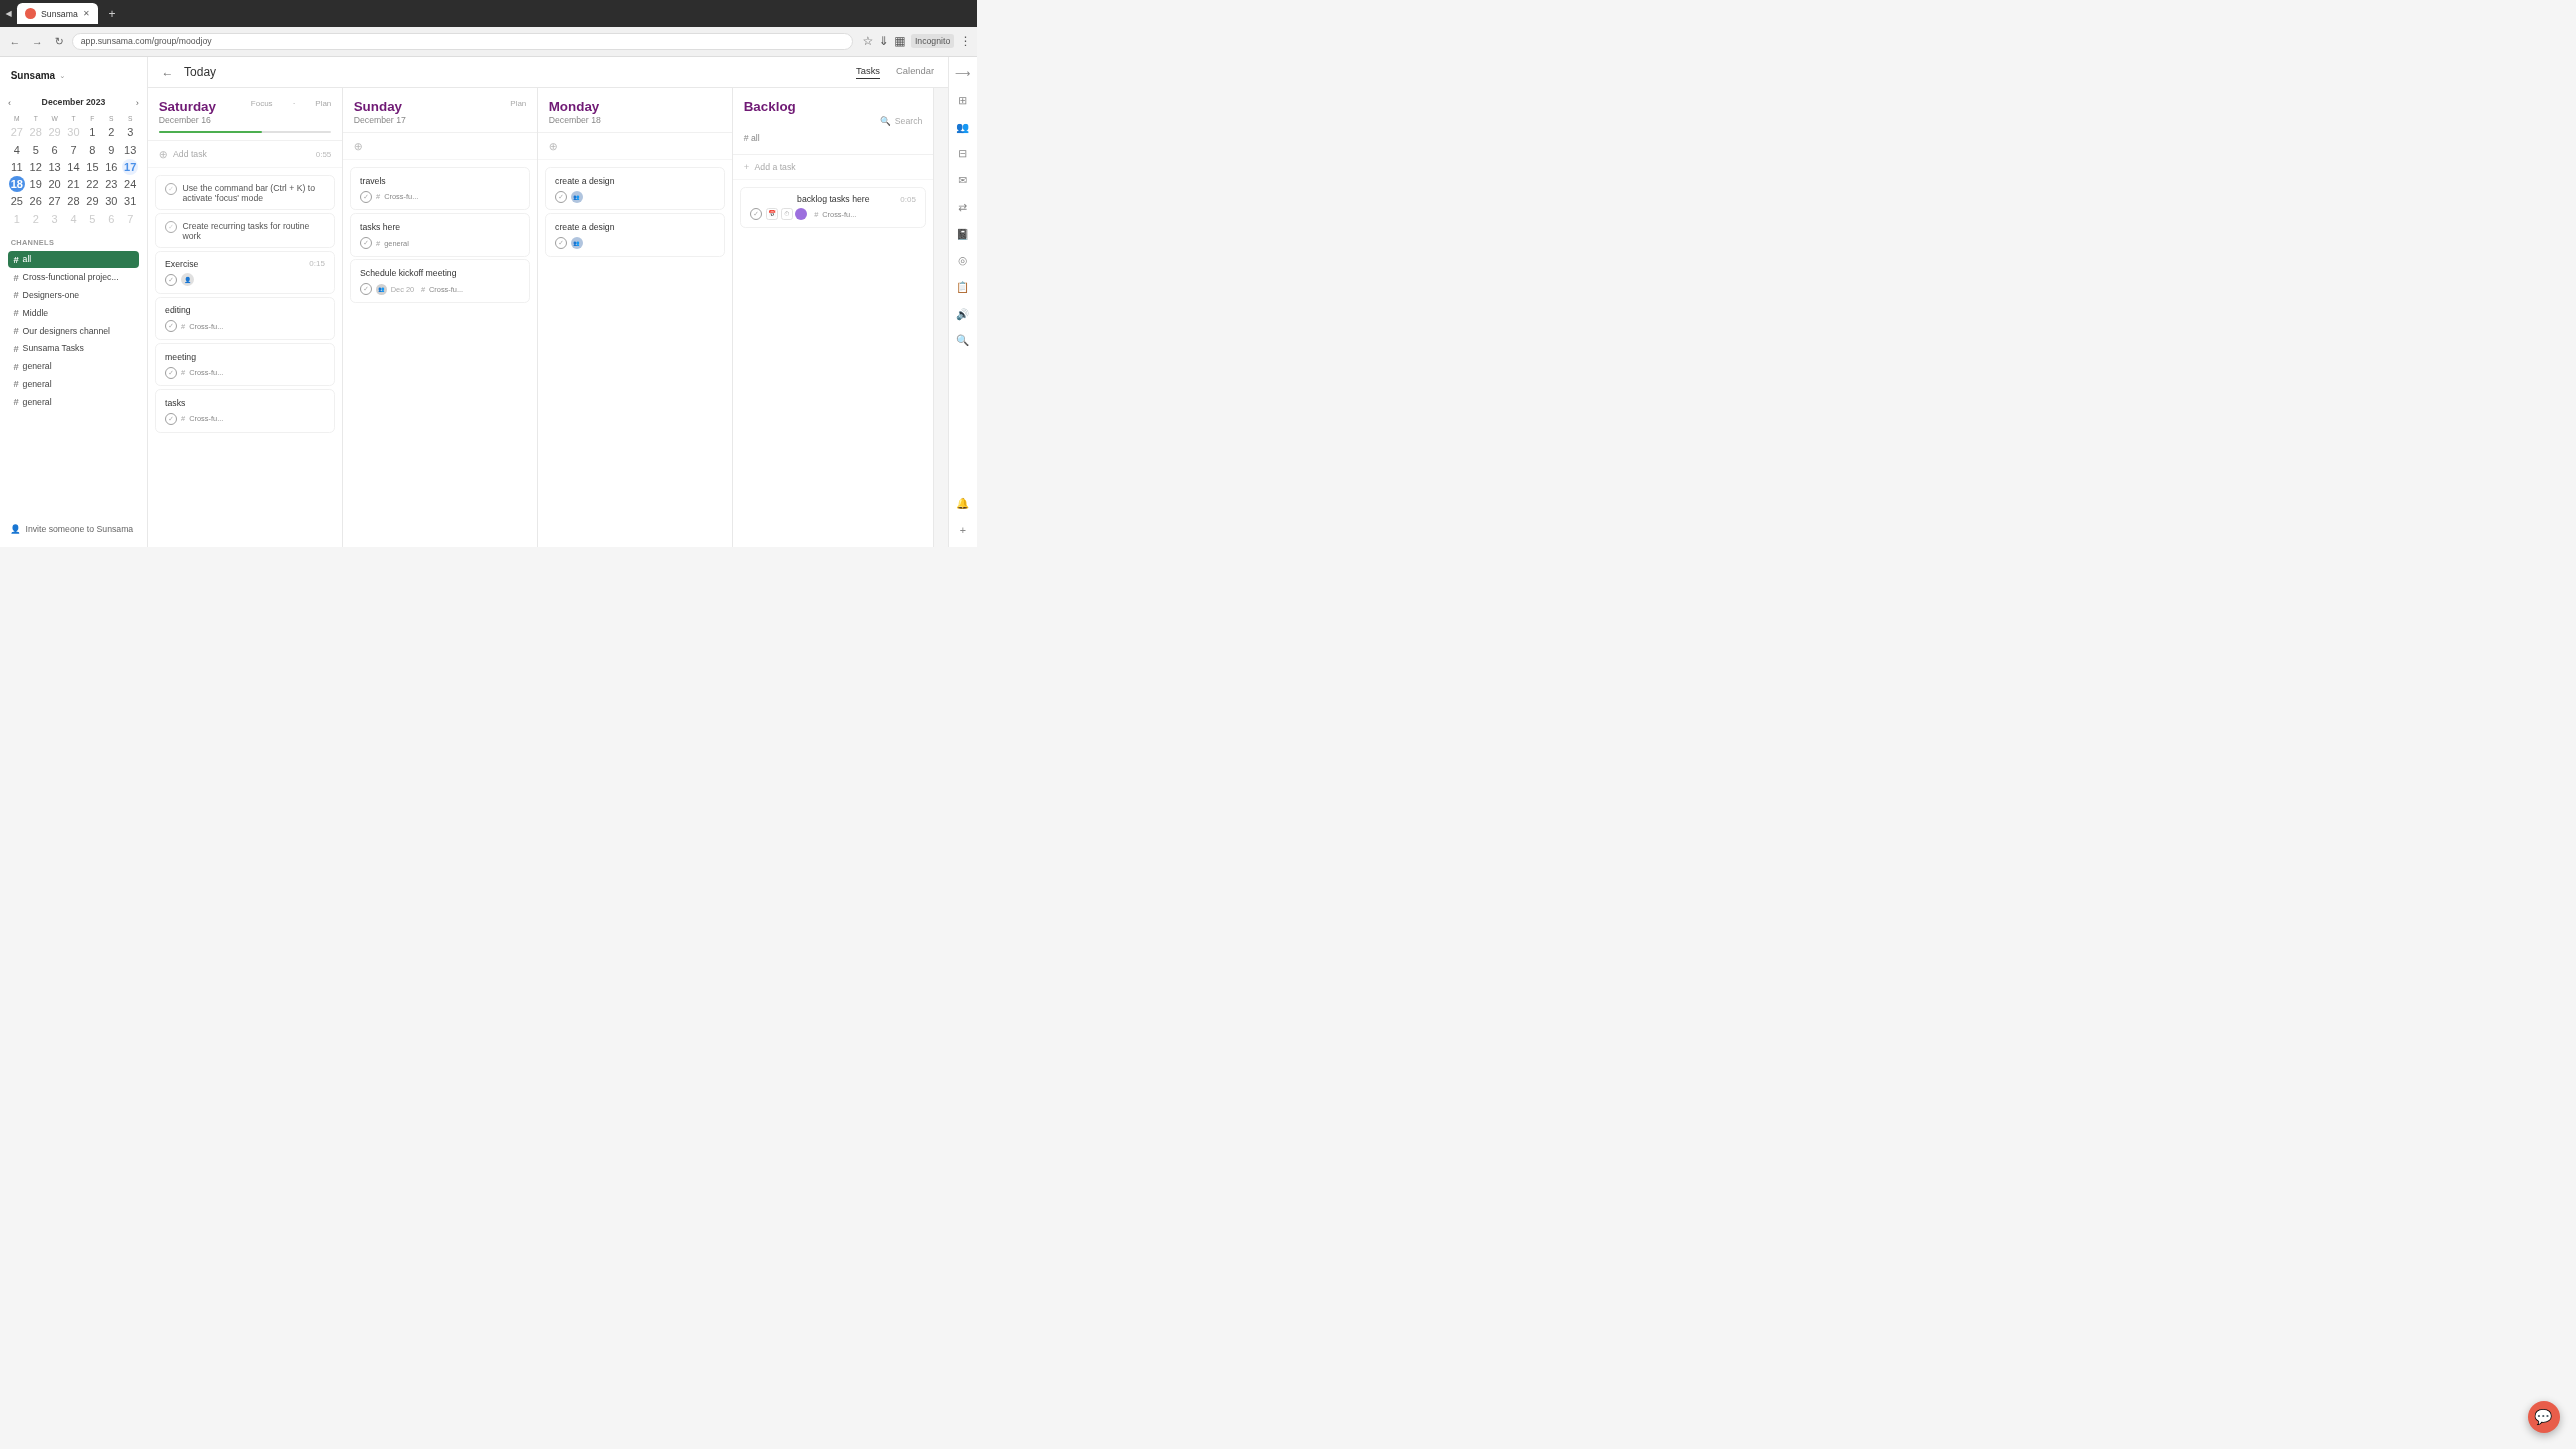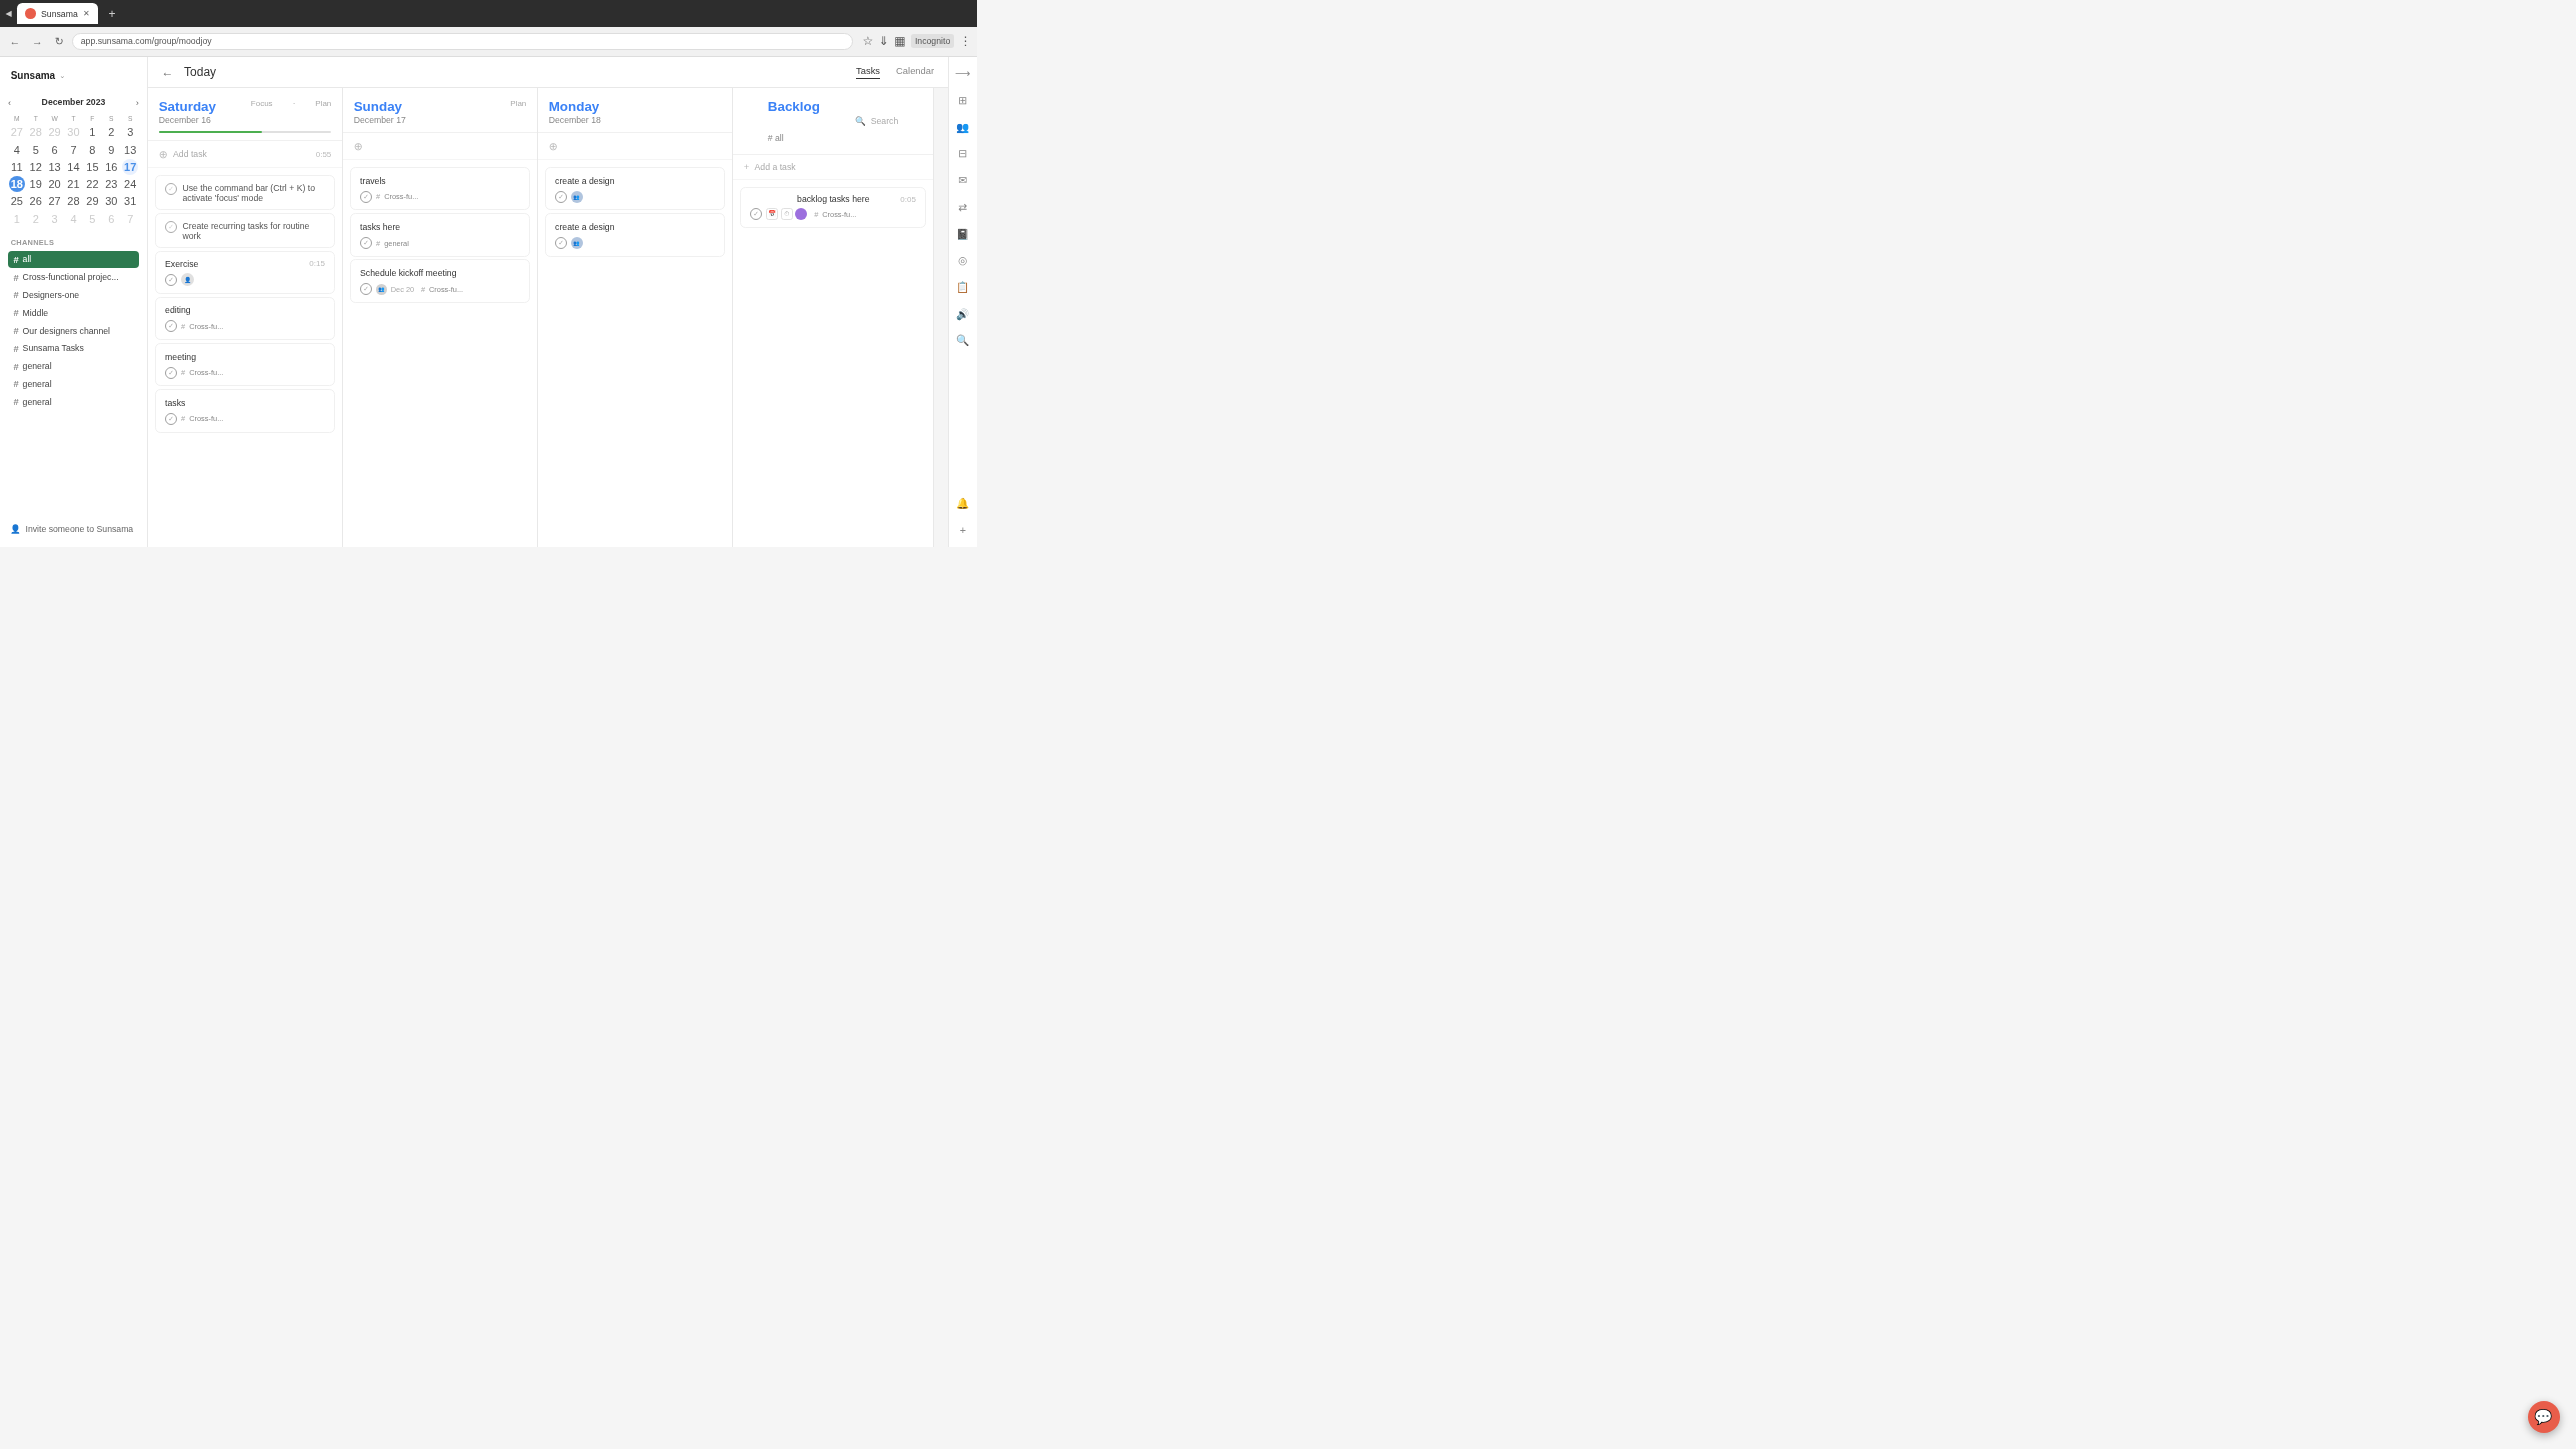--- a/index.html
+++ b/index.html
@@ -50,42 +50,42 @@
     .today-btn { font-size: 12px; font-weight: 500; color: #333; cursor: pointer; border: none; background: none; }
     .header-tabs { display: flex; gap: 16px; margin-left: auto; }
     .header-tab { font-size: 9.4px; color: #888; cursor: pointer; padding-bottom: 2.7px; border-bottom: 1.3px solid transparent; }
     .header-tab.active { color: #333; font-weight: 500; border-bottom-color: #333; }
 
     
     .columns-container { display: flex; flex: 1; overflow-x: auto; }
     .day-column { min-width: 195px; max-width: 195px; border-right: 0.7px solid #e8e8e8; display: flex; flex-direction: column; background: #fff; }
     .day-column.backlog { min-width: 201px; max-width: 201px; background: #fff; }
     .day-header { padding: 10.7px 10.7px 6.7px; border-bottom: 0.7px solid #f0f0f0; }
-    .day-name { font-size: 13.4px; font-weight: 600; color: #3b82f6; }
+    .day-name { font-size: 13.4px; font-weight: 600; color: #701a75; }
     .day-date { font-size: 8.7px; color: #888; margin-top: 1.3px; }
     .progress-bar { height: 2.7px; background: #e0e0e0; border-radius: 1.3px; margin: 5.4px 0 0; }
     .progress-fill { height: 100%; background: #4caf50; border-radius: 1.3px; }
 
     .add-task-btn { display: flex; align-items: center; gap: 5.4px; padding: 6.7px 10.7px; color: #aaa; font-size: 8.7px; cursor: pointer; border-bottom: 0.7px solid #f5f5f5; }
     .add-task-time { margin-left: auto; font-size: 8px; color: #bbb; }
 
     .tasks-list { flex: 1; overflow-y: auto; padding: 4px 0; }
     .task-card { padding: 6.7px 9.4px; margin: 2.7px 6.7px; border-radius: 5.4px; background: #fff; border: 0.7px solid #f0f0f0; cursor: pointer; }
     .task-title { font-size: 8.7px; color: #333; line-height: 1.4; margin-bottom: 2.7px; }
     .task-meta { display: flex; align-items: center; gap: 4px; margin-top: 4px; }
     .task-check { width: 12px; height: 12px; border: 1px solid #ccc; border-radius: 50%; display: flex; align-items: center; justify-content: center; color: #ccc; font-size: 6.7px; flex-shrink: 0; }
     .task-check.done { border-color: #9e9e9e; color: #9e9e9e; }
 
     
     .right-sidebar { width: 29.5px; background: #fff; border-left: 0.7px solid #e8e8e8; display: flex; flex-direction: column; align-items: center; padding: 5.4px 0; gap: 2.7px; }
     .right-icon { width: 24px; height: 24px; display: flex; align-items: center; justify-content: center; border-radius: 4px; cursor: pointer; color: #888; font-size: 10.7px; }
     .right-icon.active { color: #333; }
 
     
-    .backlog-header { display: flex; align-items: center; justify-content: center; padding: 10.7px; border-bottom: 0.7px solid #f0f0f0; gap: 36px; }
+    .backlog-header { display: flex; align-items: center; justify-content: space-between; padding: 10.7px; border-bottom: 0.7px solid #f0f0f0; gap: 36px; }
     .backlog-title-area { display: flex; flex-direction: column; }
     .backlog-search { display: flex; align-items: center; gap: 4px; color: #aaa; font-size: 8.7px; cursor: pointer; }
 
     
     .tip-task { padding: 6.7px 9.4px; margin: 2.7px 6.7px; border-radius: 5.4px; background: #fff; border: 0.7px solid #f0f0f0; }
     .tip-task-content { display: flex; align-items: flex-start; gap: 5.4px; }
 
     
     .fab { position: fixed; bottom: 16px; right: 16px; width: 32px; height: 32px; background: #e85d4a; border-radius: 50%; display: flex; align-items: center; justify-content: center; cursor: pointer; color: #fff; font-size: 14.8px; box-shadow: 0 2.7px 8px rgba(0,0,0,0.3); }
 

